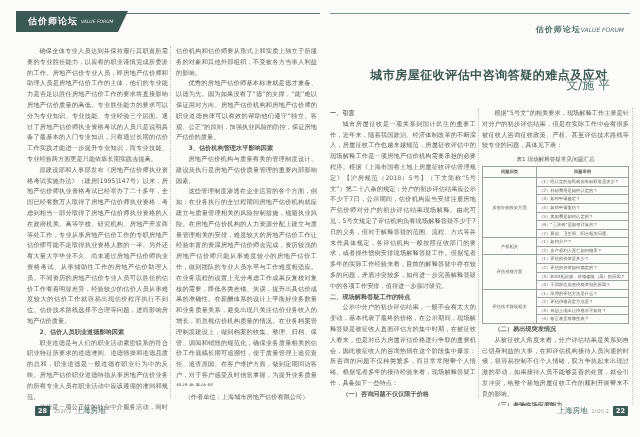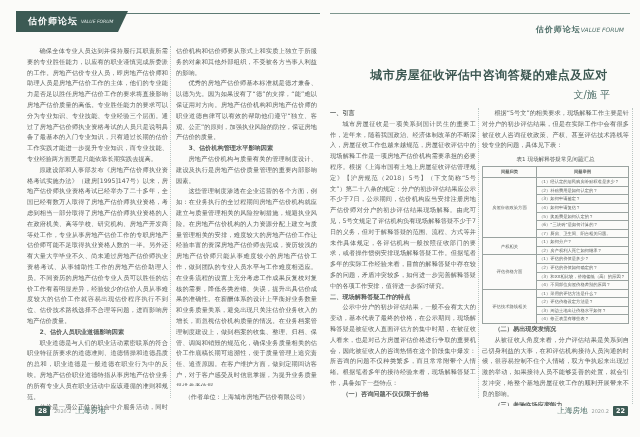--- a/index.html
+++ b/index.html
@@ -19,21 +19,21 @@
 
   
   .hdr-rule-r{position:absolute;left:8px;top:13px;width:300px;height:1px;background:#7e968f;}
   .hdr-text-r{position:absolute;top:17px;right:16px;color:#4d6e68;white-space:nowrap;}
   .hdr-cn-r{font-weight:bold;font-size:8px;letter-spacing:1px;}
   .hdr-en-r{font-size:6px;font-style:italic;}
 
   
   .title{position:absolute;top:59px;left:8px;width:302px;margin:8px;text-align:center;
          font-size:12px;font-weight:bold;color:#3d5852;letter-spacing:0.5px;}
-  .byline{position:absolute;top:88px;right:30px;font-size:10px;color:#4d6e68;}
+  .byline{position:absolute;top:77px;right:30px;font-size:12px;color:#4d6e68;}
 
   
   .col{position:absolute;overflow:hidden;}
   .col p{margin:0;text-align:justify;font-size:6.2px;line-height:10.8px;color:#5c615f;}
   .ind{text-indent:2em;}
   .h,.h1h{font-weight:bold;color:#484e4c;}
   .sub{font-weight:bold;color:#505654;}
   .page-l .col{top:46px;}
   .c1{left:27px;width:141px;height:366px;}
   .c2{left:176px;width:141px;height:340px;}

